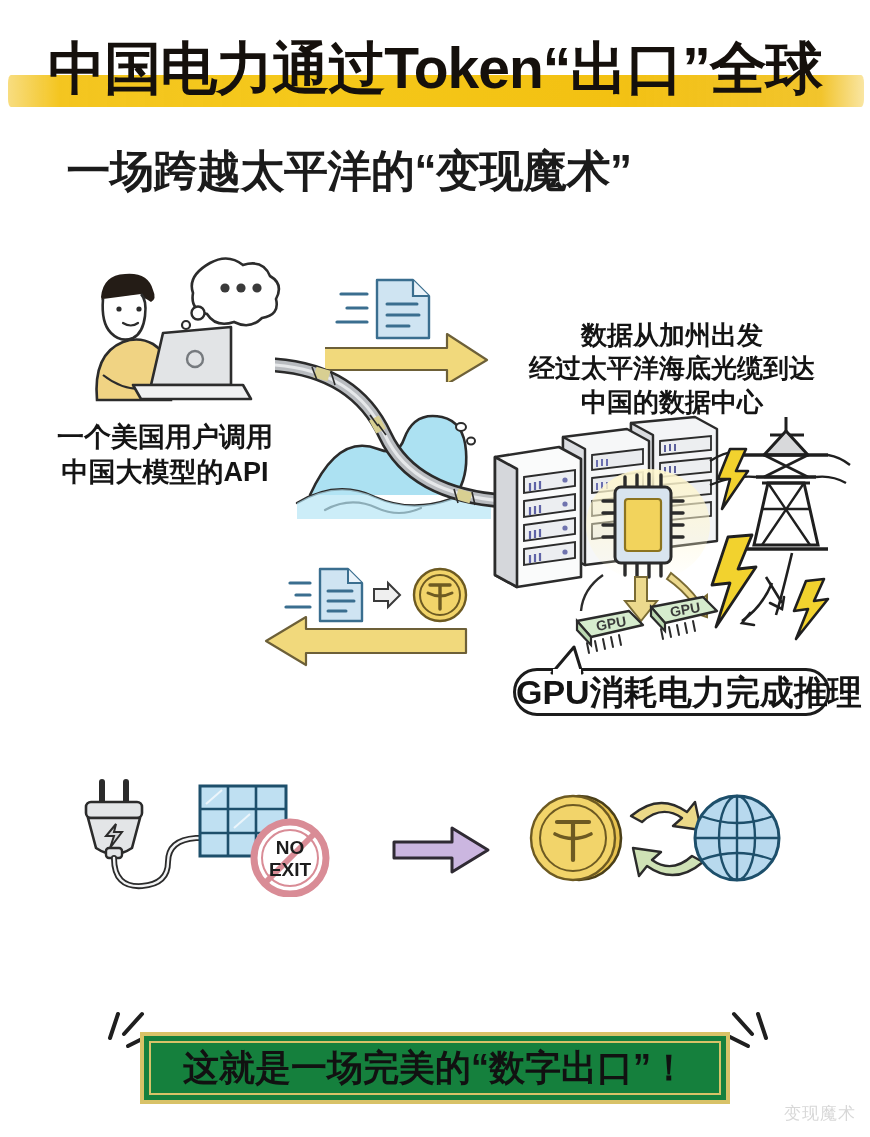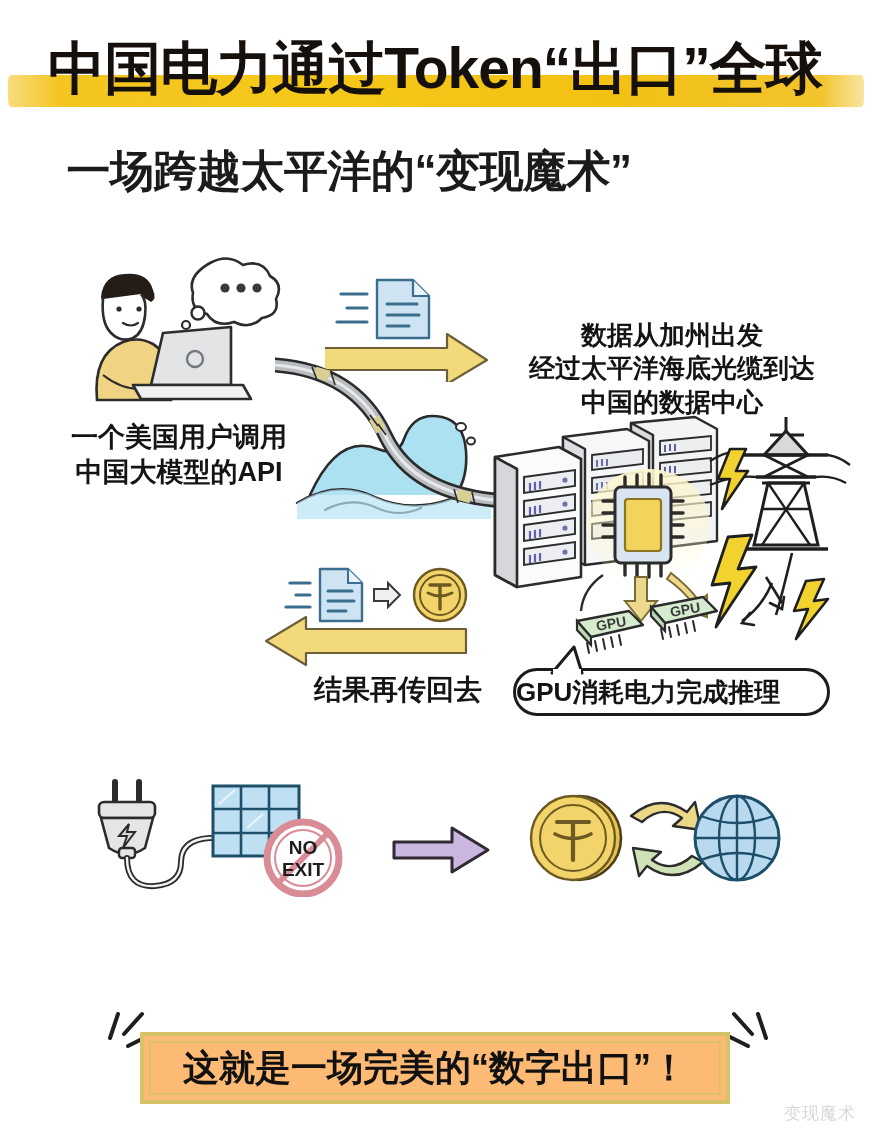--- a/index.html
+++ b/index.html
@@ -78,21 +78,21 @@
     position: absolute;
     font-weight: bold;
     color: #141414;
     text-align: center;
     line-height: 1.28;
     white-space: pre-line;
   }
 
   
   #person-block { position: absolute; left: 55px; top: 255px; width: 250px; height: 160px; }
-  #caption-user { left: 34px; top: 420px; width: 290px; font-size: 27px; }
+  #caption-user { left: 20px; top: 420px; width: 290px; font-size: 27px; }
 
   
   .bubble-dot { fill: #3a3a3a; }
 
   
   .arrow-gold { fill: #f1d97c; stroke: #6d6038; stroke-width: 2.2; }
   .arrow-purple { fill: #cbb6e0; stroke: #2f2a33; stroke-width: 3; }
 
   
   .doc-body { fill: #cfe4f2; stroke: #3a6e8f; stroke-width: 2.4; }
@@ -130,48 +130,48 @@
     border-radius: 24px;
     background: #ffffff;
     box-sizing: border-box;
   }
   #speech-bubble .sb-text {
     position: absolute;
     left: 0; top: 0;
     width: 253px;
     line-height: 42px;
     text-align: center;
-    font-size: 26px;
+    font-size: 34px;
     font-weight: bold;
     color: #141414;
     white-space: nowrap;
   }
   .sb-tail { position: absolute; left: 32px; top: -26px; }
 
   
-  #plug-block { position: absolute; left: 77px; top: 772px; width: 290px; height: 125px; }
+  #plug-block { position: absolute; left: 64px; top: 772px; width: 290px; height: 125px; }
   #caption-grid { left: 55px; top: 903px; width: 330px; font-size: 27px; }
 
   
   #mid-arrow { position: absolute; left: 388px; top: 820px; width: 110px; height: 60px; }
 
   
   #cycle-block { position: absolute; left: 525px; top: 782px; width: 260px; height: 110px; }
   #caption-token { left: 460px; top: 903px; width: 400px; font-size: 27px; }
 
   
   #conclusion {
     position: absolute;
     left: 140px;
     top: 1032px;
     width: 590px;
     height: 72px;
     box-sizing: border-box;
     border: 4px solid #d8c268;
-    background: #fdba74;
+    background: #15803d;
   }
   #conclusion .inner-border {
     position: absolute;
     left: 5px; top: 5px; right: 5px; bottom: 5px;
     border: 2px solid #d8c268;
   }
   #conclusion .con-text {
     position: absolute;
     left: 0; top: 0;
     width: 582px;
@@ -495,21 +495,20 @@
         <circle cx="190" cy="30" r="26" class="coin-outer"></circle>
         <circle cx="190" cy="30" r="20" class="coin-inner"></circle>
         <path d="M180 20 L200 20 M190 20 L190 44" stroke="#6d5a22" stroke-width="3.4" stroke-linecap="round" fill="none"></path>
         <path d="M178 28 q12 6 24 0" fill="none" stroke="#6d5a22" stroke-width="3" stroke-linecap="round"></path>
       </g>
       <g>
         <path d="M216 64 L56 64 L56 52 L16 76 L56 100 L56 88 L216 88 z" class="arrow-gold" stroke-linejoin="round"></path>
       </g>
     </svg>
   </div>
-  <div class="caption" id="caption-return">结果再传回去</div>
 
   <div id="speech-bubble">
     <svg class="sb-tail" width="48" height="30" viewBox="0 0 48 30">
       <path d="M4 28 L26 2 L34 28 z" fill="#ffffff" stroke="#1c1c1c" stroke-width="3" stroke-linejoin="round"></path>
       <rect x="5" y="24" width="28" height="8" fill="#ffffff"></rect>
     </svg>
     <div class="sb-text">GPU消耗电力完成推理</div>
   </div>
 
   <div id="plug-block">

